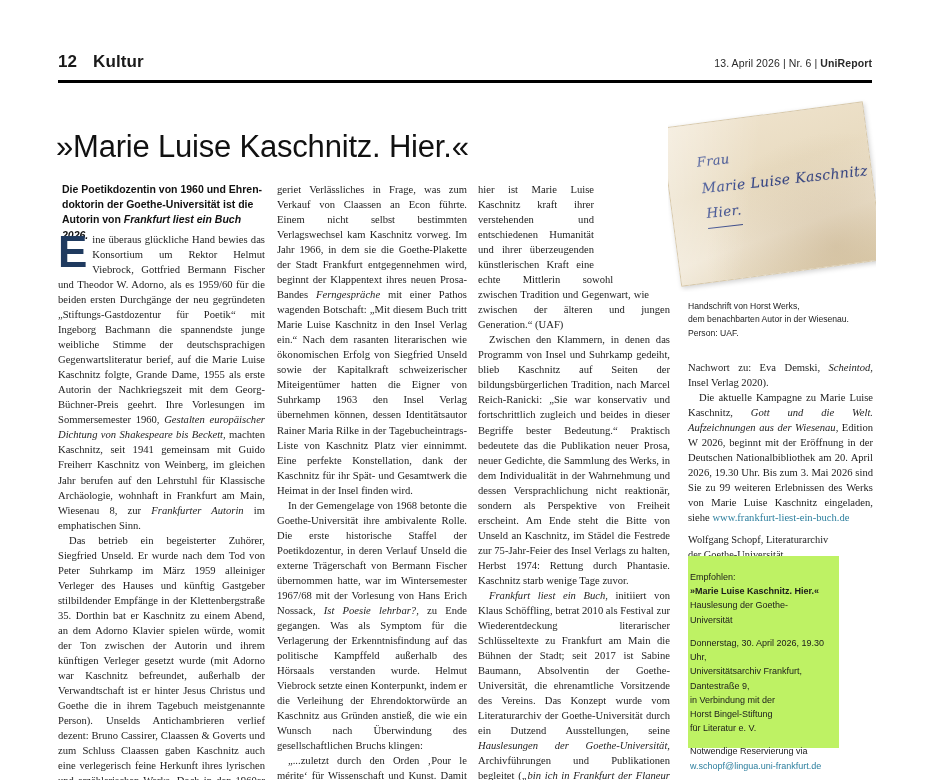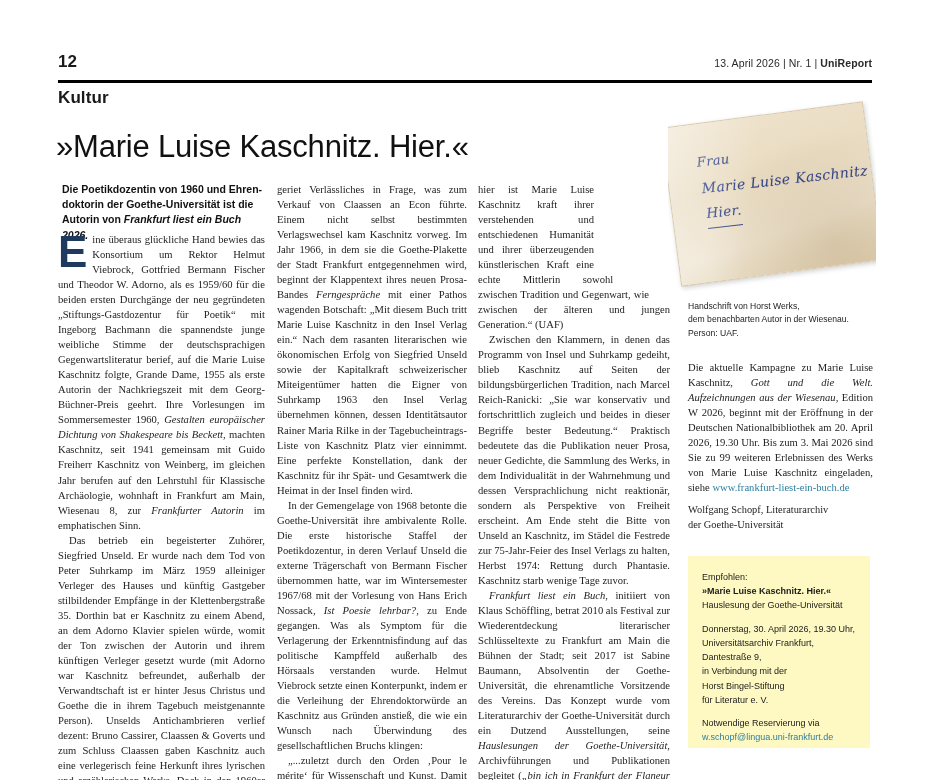--- a/index.html
+++ b/index.html
@@ -29,21 +29,20 @@
     display: flex;
     align-items: baseline;
     justify-content: space-between;
   }
   .mast-left {
     display: flex;
     align-items: baseline;
     gap: 16px;
     font-family: "Liberation Sans", sans-serif;
     font-weight: bold;
-    flex-direction: column;
   }
   .mast-pagenum { font-size: 17px; letter-spacing: .1px; }
   .mast-section { font-size: 17px; letter-spacing: .1px; }
   .mast-right {
     font-family: "Liberation Sans", sans-serif;
     font-size: 10.5px;
     color: #2a2a2a;
     letter-spacing: .1px;
     white-space: nowrap;
   }
@@ -175,23 +174,23 @@
     font-size: 10.4px;
     line-height: 1.42;
     color: #1c1c1c;
   }
   .link { color: #2d7f9e; text-decoration: none; }
 
   
   .infobox {
     position: absolute;
     left: 688px; top: 556px;
-    width: 182px; height: 192px;
-    background: #fef9c3;
-    padding: 14px 14px 10px 14px;
+    width: 151px; height: 192px;
+    background: #bef264;
+    padding: 14px 14px 10px 2px;
     font-family: "Liberation Sans", sans-serif;
     font-size: 9px;
     line-height: 1.58;
     color: #1b1b1b;
   }
   .infobox .b { font-weight: bold; }
   .infobox p { margin: 0 0 9px 0; }
   .infobox p:last-child { margin-bottom: 0; }
 </style>
 </head>
@@ -200,21 +199,21 @@
 <div class="page">
 
   <div class="masthead">
     <div class="mast-left">
       <span class="mast-pagenum">12</span>
       <span class="mast-section">Kultur</span>
     </div>
     <div class="mast-right">
       <span>13. April 2026</span>
       <span>|</span>
-      <span>Nr. 1</span>
+      <span>Nr. 6</span>
       <span>|</span>
       <span class="brand">UniReport</span>
     </div>
   </div>
   <div class="mast-rule"></div>
 
   <h1 class="headline">»Marie Luise Kaschnitz. Hier.«</h1>
 
   <div class="lead">
     <span>Die Poetikdozentin von 1960 und Ehren-</span>
@@ -252,20 +251,21 @@
   </div>
 
   <div class="col" id="col3">
     <div class="wrap-shape"></div>
     <p style="text-indent:0"><span>hier ist Marie Luise Kaschnitz kraft ihrer verstehenden und entschiedenen Humanität und ihrer überzeugenden künstlerischen Kraft eine echte Mittlerin sowohl zwischen Tradition und Gegenwart, wie zwischen der älteren und jungen Generation.“ (UAF)</span></p>
     <p><span>Zwischen den Klammern, in denen das Programm von Insel und Suhrkamp gedeiht, blieb Kaschnitz auf Seiten der bildungsbürgerlichen Tradition, nach Marcel Reich-Ranicki: „Sie war konservativ und fortschrittlich zugleich und beides in dieser Begriffe bester Bedeutung.“ Praktisch bedeutete das die Publikation neuer Prosa, neuer Gedichte, die Sammlung des Werks, in dem Individualität in der Wahrnehmung und dessen Versprachlichung nicht reaktionär, sondern als Perspektive von Freiheit erscheint. Am Ende steht die Bitte von Unseld an Kaschnitz, im Städel die Festrede zur 75-Jahr-Feier des Insel Verlags zu halten, Herbst 1974: Rettung durch Phantasie. Kaschnitz starb wenige Tage zuvor.</span></p>
     <p><i>Frankfurt liest ein Buch</i><span>, initiiert von Klaus Schöffling, betrat 2010 als Festival zur Wiederentdeckung literarischer Schlüsseltexte zu Frankfurt am Main die Bühnen der Stadt; seit 2017 ist Sabine Baumann, Absolventin der Goethe-Universität, die ehrenamtliche Vorsitzende des Vereins. Das Konzept wurde vom Literaturarchiv der Goethe-Universität durch ein Dutzend Ausstellungen, seine </span><i>Hauslesungen der Goethe-Universität</i><span>, Archivführungen und Publikationen begleitet (</span><i>„bin ich in Frankfurt der Flaneur geblieben“ Siegfried Krakauer und seine Heimatstadt</i></p>
   </div>
 
   <div class="col" id="col4">
+    <p style="text-indent:0"><span>Nachwort zu: Eva Demski, </span><i>Scheintod</i><span>, Insel Verlag 2020).</span></p>
     <p><span>Die aktuelle Kampagne zu Marie Luise Kaschnitz, </span><i>Gott und die Welt. Aufzeichnungen aus der Wiesenau</i><span>, Edition W 2026, beginnt mit der Eröffnung in der Deutschen Nationalbibliothek am 20. April 2026, 19.30 Uhr. Bis zum 3. Mai 2026 sind Sie zu 99 weiteren Erlebnissen des Werks von Marie Luise Kaschnitz eingeladen, siehe </span><a class="link" href="#">www.frankfurt-liest-ein-buch.de</a></p>
     <div class="signoff">
       <div>Wolfgang Schopf, Literaturarchiv</div>
       <div>der Goethe-Universität</div>
     </div>
   </div>
 
   <div class="infobox">
     <p>
       <span>Empfohlen:</span><br>

